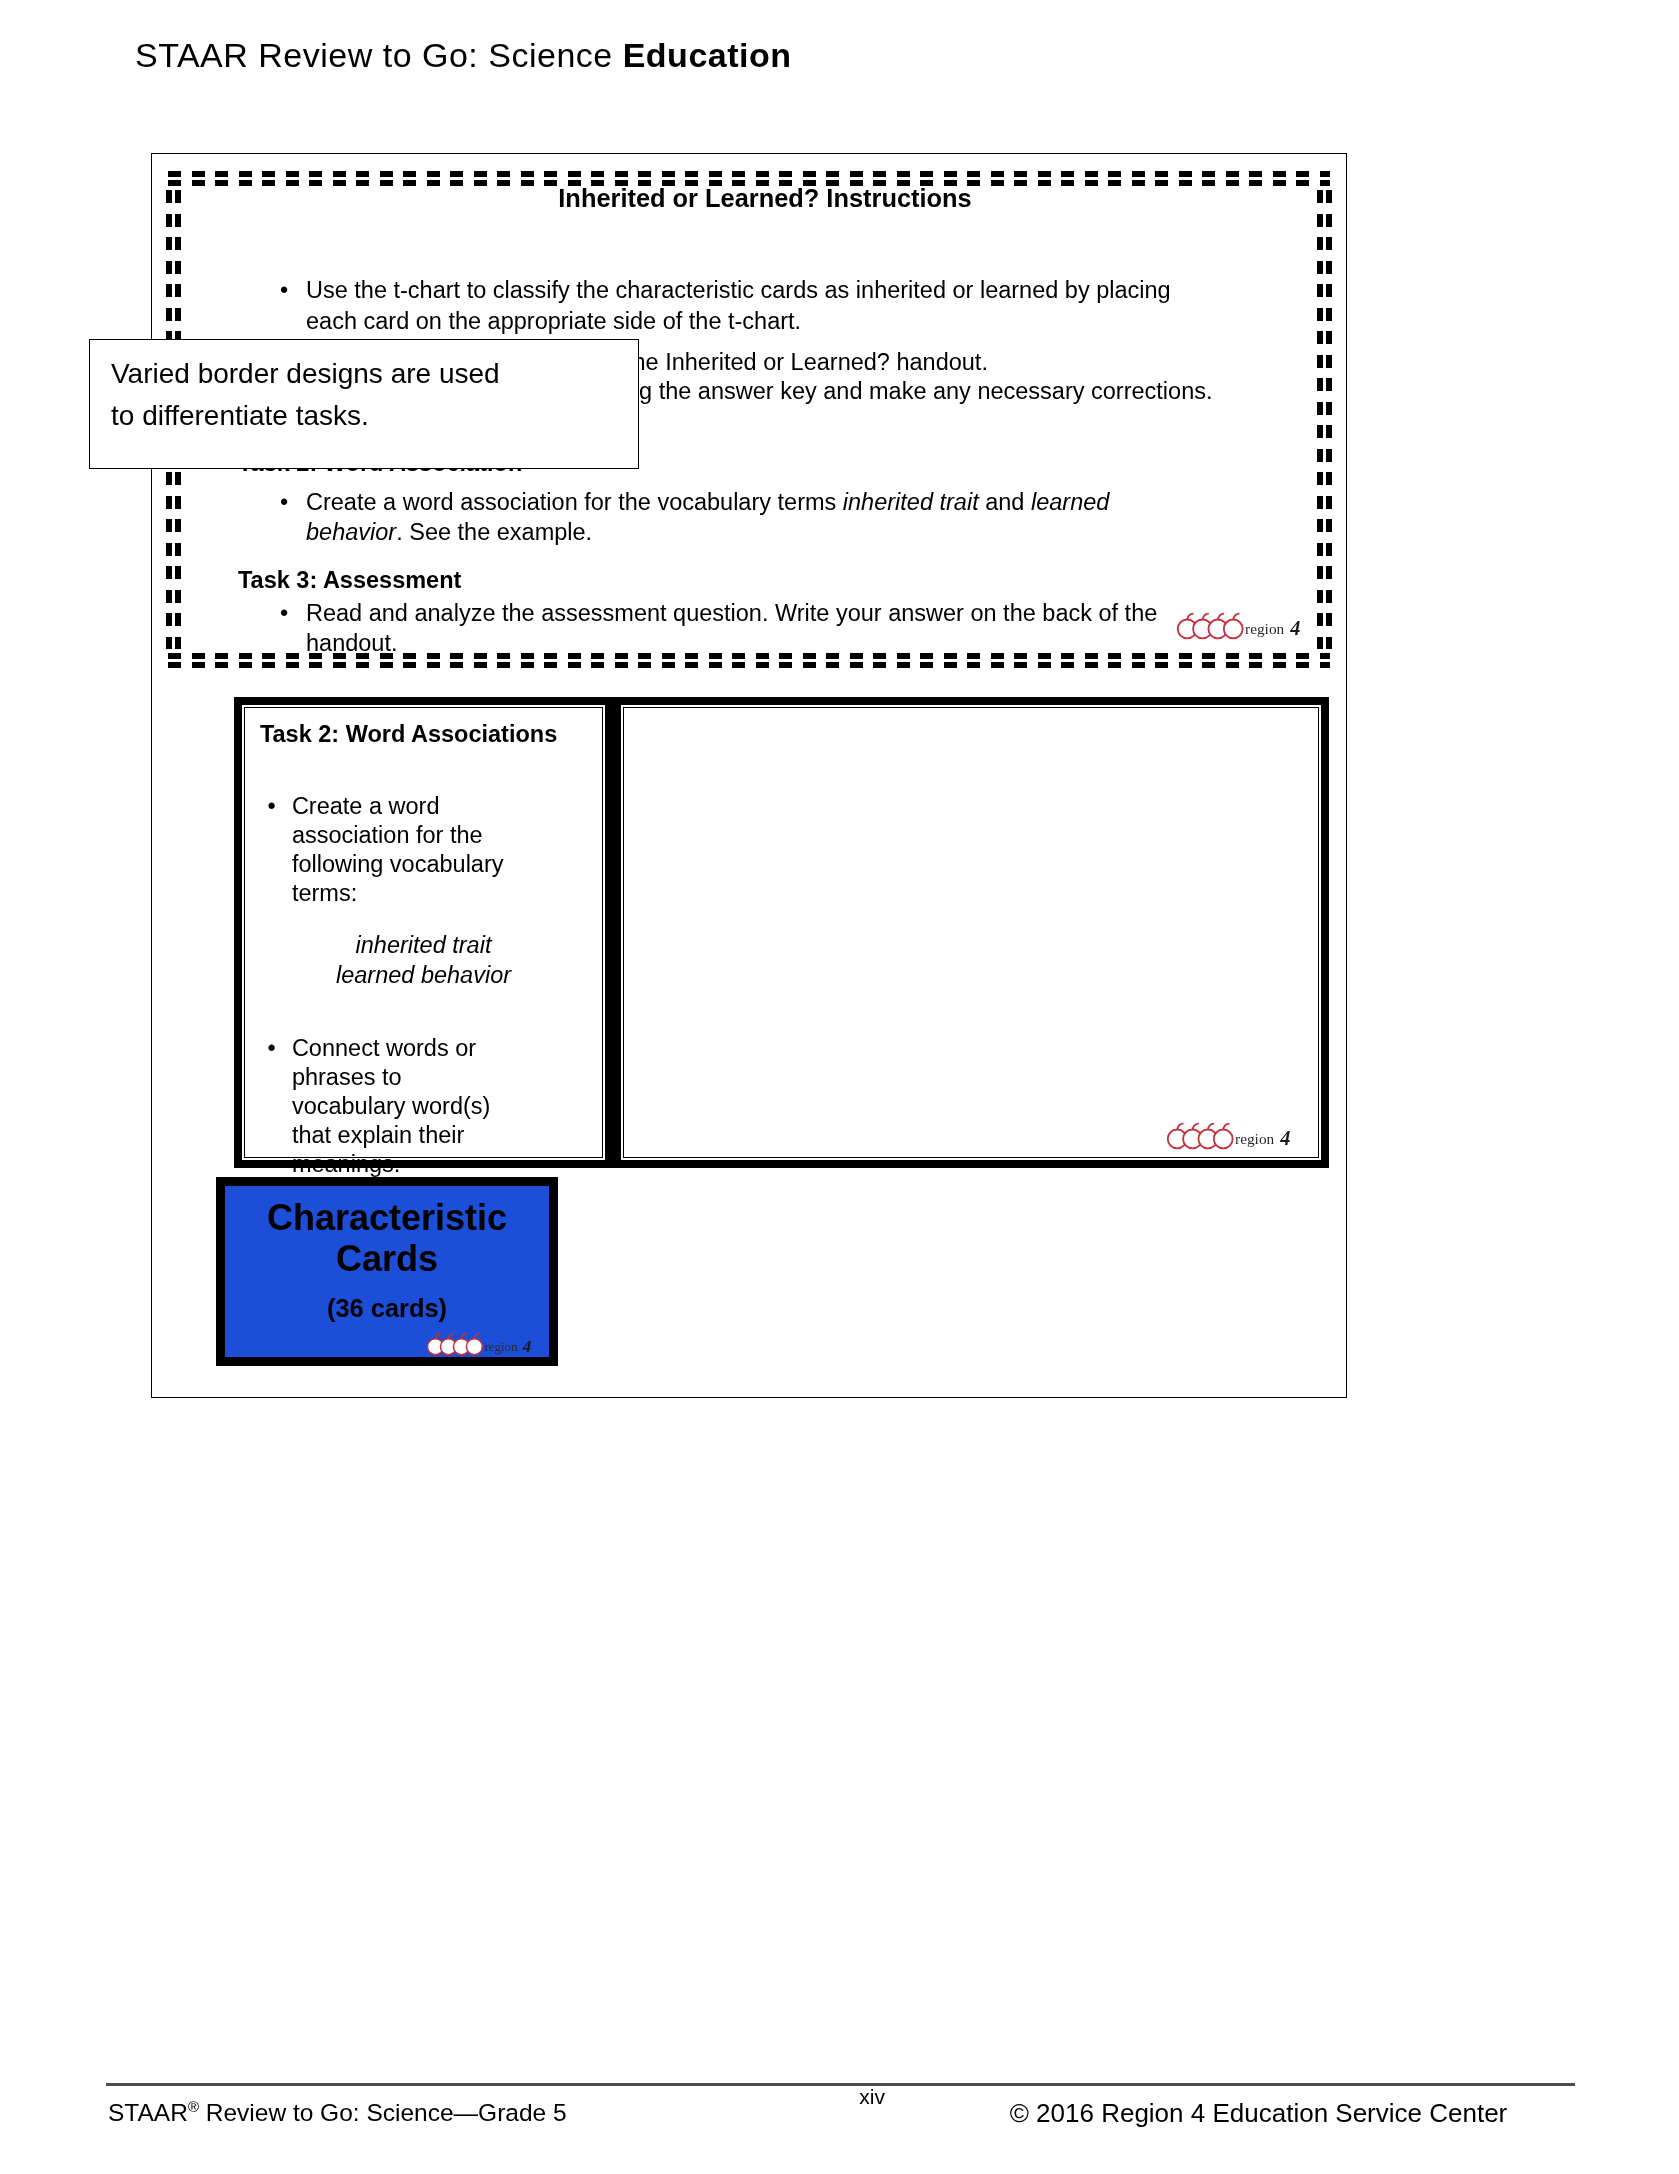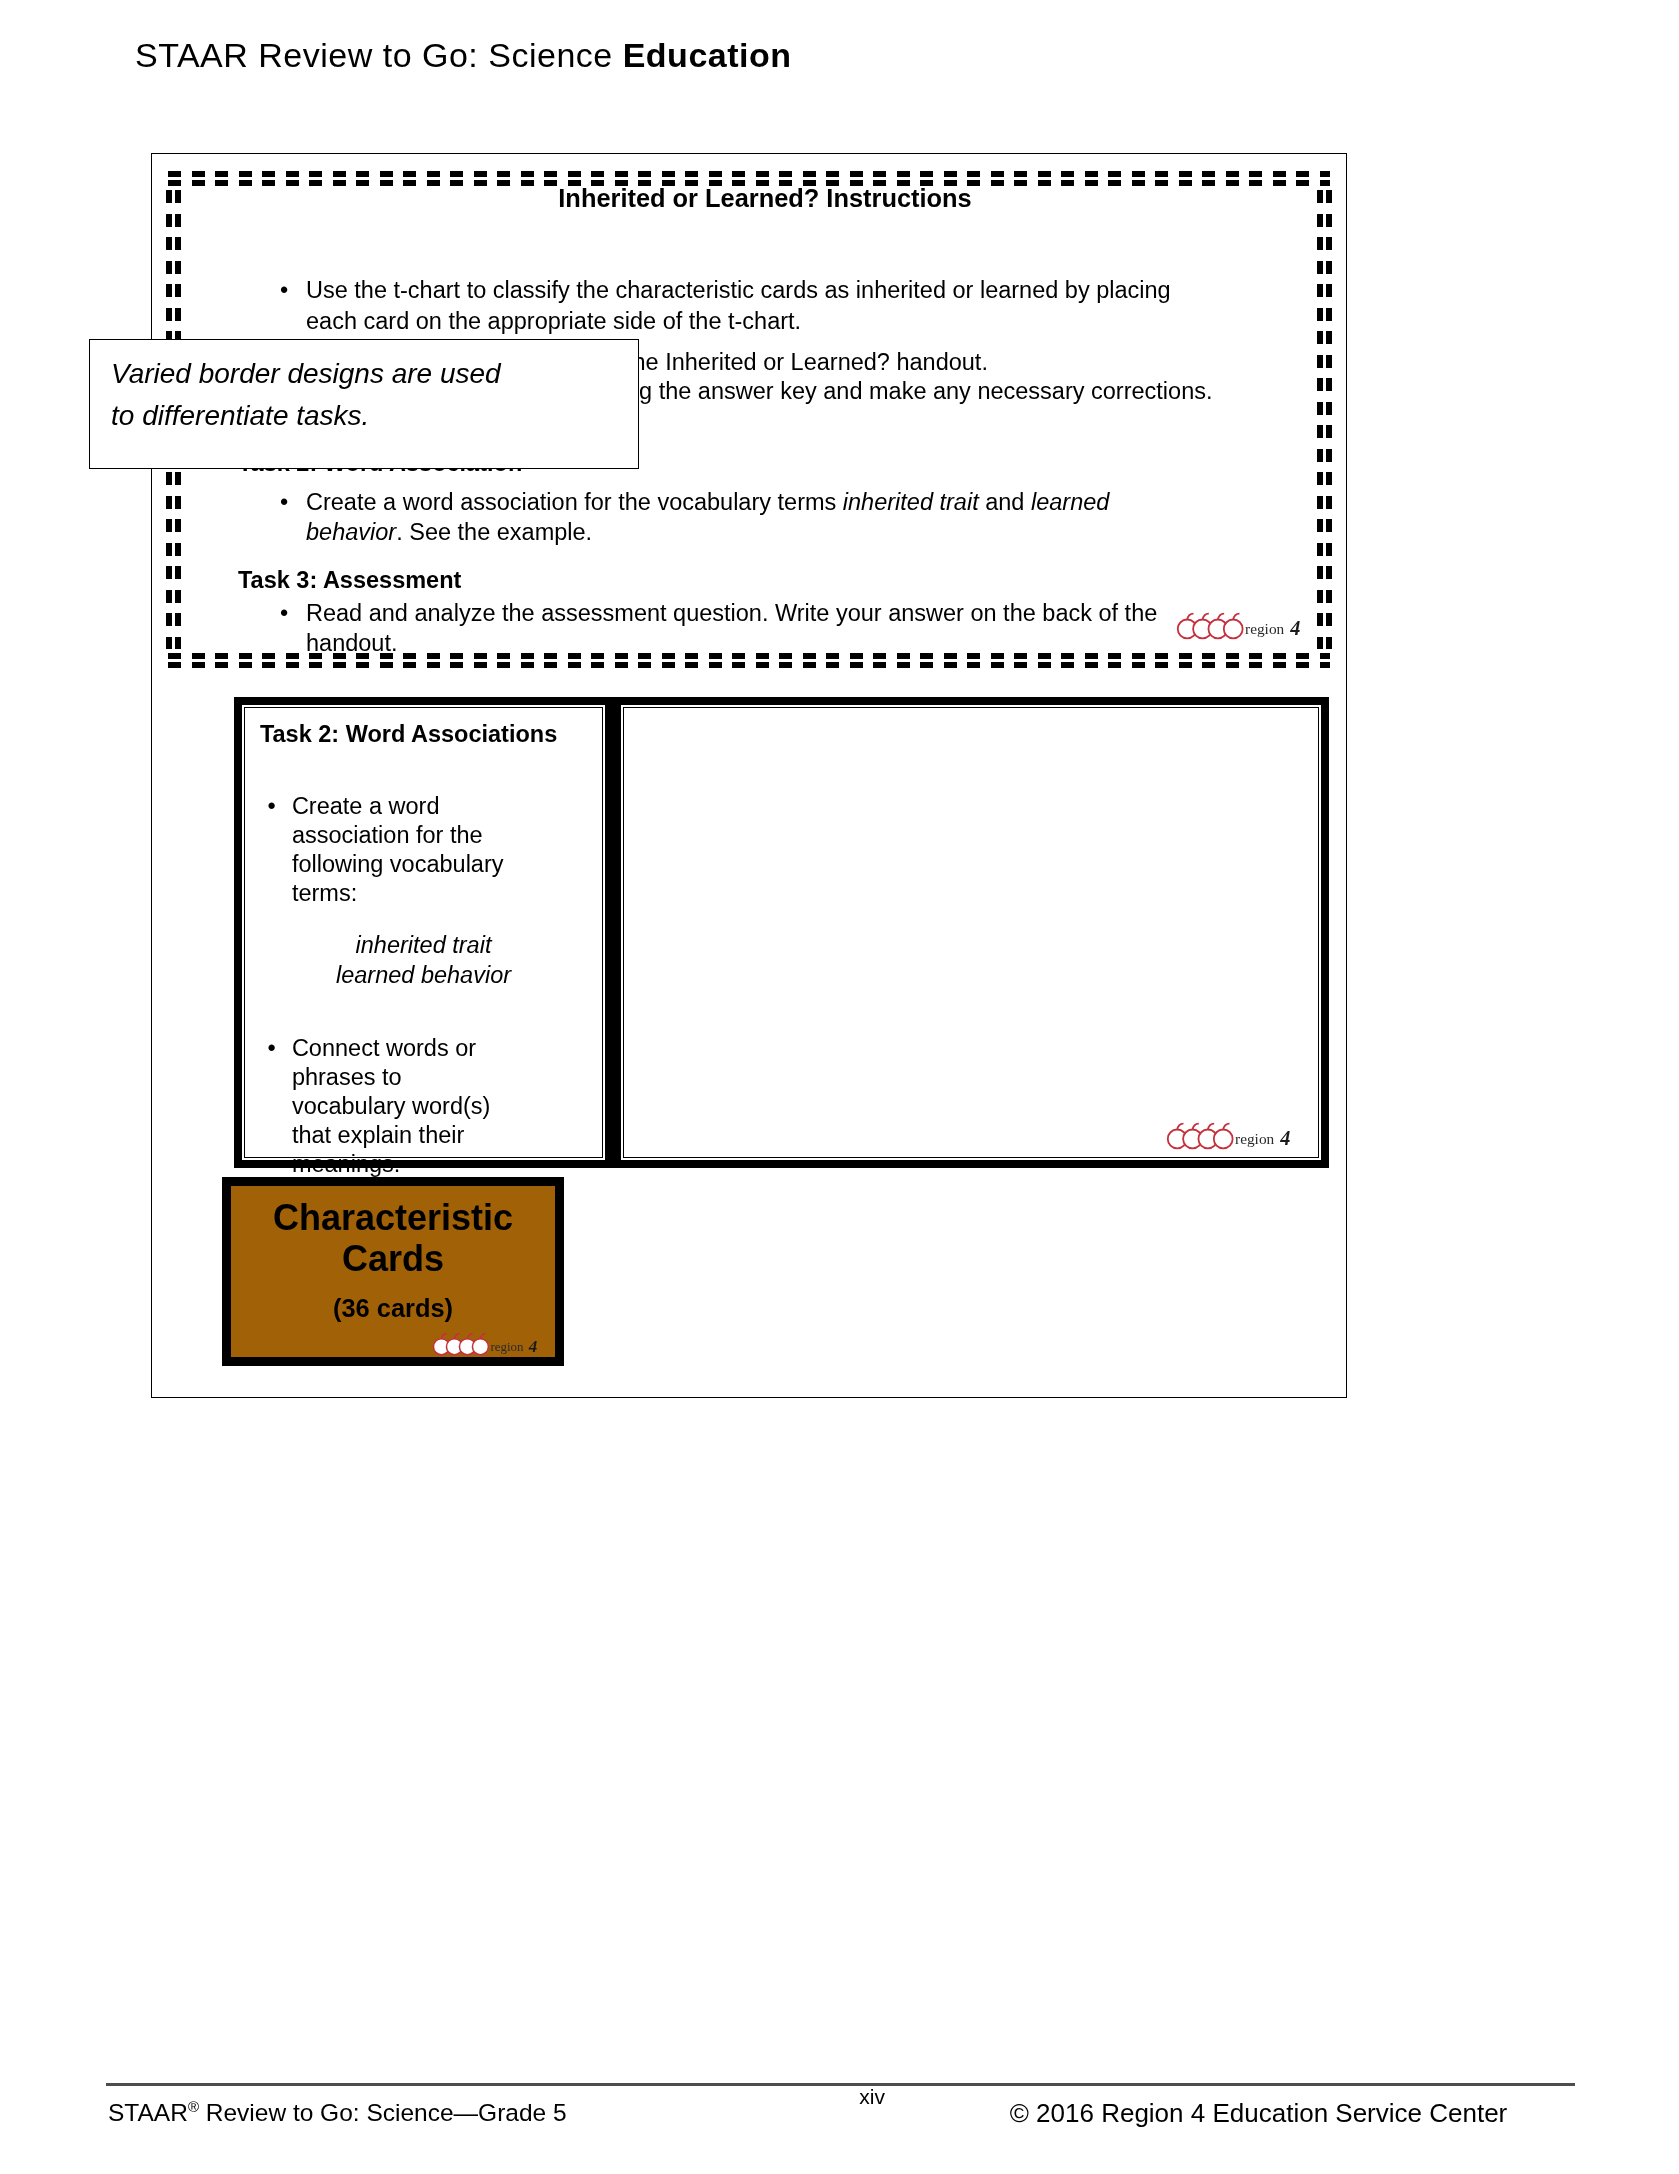--- a/index.html
+++ b/index.html
@@ -47,25 +47,25 @@
   .wa-heading{margin:13px 0 0 15px;font-weight:bold;font-size:23.5px;}
   .wa-list{margin:0;padding:0 0 0 47px;list-style:none;font-size:23.5px;line-height:29px;}
   .wa-list li{position:relative;width:226px;margin-top:44px;}
   .wa-list li::before{content:"\2022";position:absolute;left:-24.5px;}
   .wa-b1{margin-top:53px;}
   .wa-terms{margin-top:22.6px;text-align:center;font-style:italic;font-size:23.5px;line-height:30px;}
   .wa-b2{margin-top:30px;}
 
   
   .callout{background:#fff;border:1.9px solid #000;font-size:28px;}
-  .callout-border{left:89px;top:339px;width:527px;height:115px;padding:13px 0 0 21px;line-height:42px;font-style:italic;}
+  .callout-border{left:89px;top:339px;width:527px;height:115px;padding:13px 0 0 21px;line-height:42px;}
   .callout-literacy{left:812px;top:789px;width:701px;height:79px;padding:11.3px 0 0 19px;line-height:39px;}
 
   
-  .cards-box{left:222px;top:1177px;width:324px;height:171px;border:9.4px solid #000;background:#a16207;}
+  .cards-box{left:216px;top:1177px;width:324px;height:171px;border:9.4px solid #000;background:#1d4ed8;}
   .cards-title{margin:11.3px auto 0;width:282px;text-align:center;font-weight:bold;font-size:36px;line-height:41px;}
   .cards-subtitle{margin-top:15px;text-align:center;font-weight:bold;font-size:25.4px;}
 
   
   .r4{display:block;}
   .r4 text{font-family:"Liberation Serif",serif;}
   .logo-ib{right:13px;top:437px;width:143px;}
   .logo-wa{right:9.4px;bottom:5.6px;width:143px;}
   .logo-cards{right:1.9px;bottom:0px;width:121px;}
 

